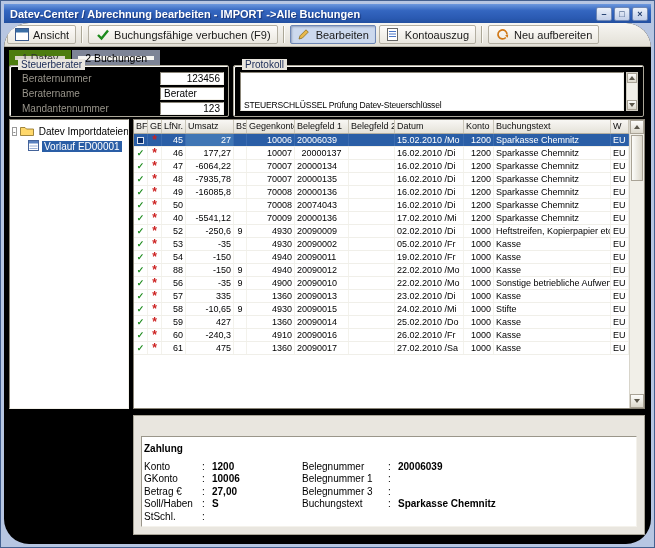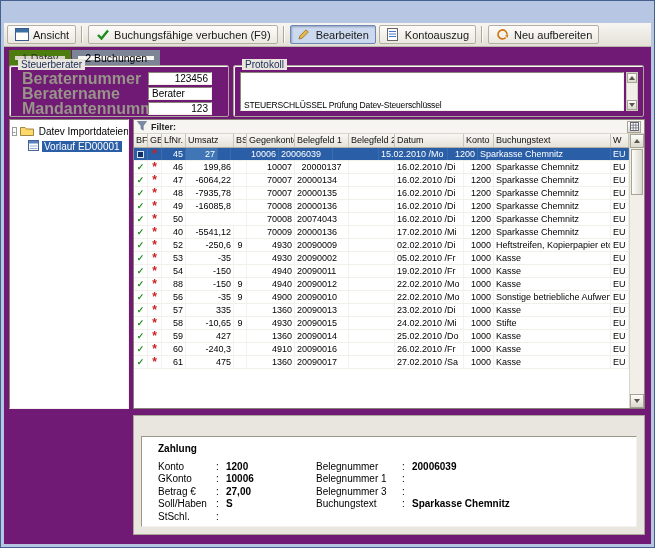--- a/index.html
+++ b/index.html
@@ -9,21 +9,21 @@
   .frame { position:absolute; inset:0; border:1px solid #44608f; background:#b7c6e2; }
   .titlebar { position:absolute; left:3px; right:3px; top:3px; height:19px;
     background:linear-gradient(180deg,#6d98de 0%, #3466c0 35%, #2a5ab2 75%, #23509f 100%);
     display:flex; align-items:center; padding:0 3px 0 6px; }
   .title-text { color:#fff; font-weight:bold; font-size:11px; flex:1; white-space:nowrap; overflow:hidden;
     text-shadow:1px 1px 1px rgba(0,0,40,.45); }
   .win-btns { display:flex; gap:2px; }
   .wbtn { width:16px; height:14px; background:linear-gradient(180deg,#edf2fa,#c2cfe8); border:1px solid #6e87b5;
     border-radius:2px; color:#1d3a6b; font-size:9px; line-height:12px; text-align:center; font-weight:bold; }
 
-  .inner { position:absolute; left:3px; right:3px; top:22px; bottom:3px; background:#701a75; overflow:hidden; }
+  .inner { position:absolute; left:3px; right:3px; top:22px; bottom:3px; background:#000000; overflow:hidden;border-radius:25px; }
 
   .toolbar { position:absolute; left:0; right:0; top:0; height:24px;
     background:linear-gradient(180deg,#f7f6f2,#e3e0d7); border-bottom:1px solid #b9b5a9;
     display:flex; align-items:center; padding:0 3px; gap:3px; }
   .tbtn { display:flex; align-items:center; gap:4px; height:19px; padding:0 6px; font-size:11px; color:#1a1a1a;
     background:linear-gradient(180deg,#fdfcfa,#ebe8e0); border:1px solid #b3afa2; border-radius:2px; cursor:default;
     white-space:nowrap; font-family:inherit; }
   .tbtn.pressed { background:#ccd9ee; border-color:#6e87b5; box-shadow:inset 1px 1px 2px rgba(40,60,100,.35); }
   .tsep { width:2px; height:17px; border-left:1px solid #aba796; border-right:1px solid #fdfcf8; margin:0 2px; }
   .ticon { display:inline-flex; width:15px; height:13px; align-items:center; justify-content:center; }
@@ -33,21 +33,21 @@
     background:#d9d5cb; border:6px solid #4d7c0f; color:#333; }
   .tab.active { background:#f7f6f2; border-color:#7d8496; color:#000; }
 
   .gb { position:absolute; border:1px solid #aaa698; border-radius:2px;
     box-shadow:inset 1px 1px 0 #fbfaf6; }
   .gb .legend { position:absolute; top:-7px; left:8px; background:#e9e6df; padding:0 3px; font-size:10px; color:#20305a; }
   .gb-st { left:5px; top:42px; width:220px; height:52px; }
   .gb-pr { left:229px; top:42px; width:411px; height:52px; }
 
   .frow { position:absolute; left:12px; height:13px; display:flex; align-items:center; }
-  .flabel { width:126px; color:#98948a; font-size:16px;font-weight:bold; }
+  .flabel { width:138px; color:#98948a; font-size:10px; }
   .fbox { width:64px; height:13px; background:#fff; border:1px solid; border-color:#8a8578 #f2f0e9 #f2f0e9 #8a8578;
     font-size:10px; display:flex; align-items:center; padding:0 3px; overflow:hidden; }
   .fbox.num { justify-content:flex-end; }
 
   .proto { position:absolute; left:6px; right:19px; top:6px; bottom:5px; background:#fff;
     border:1px solid; border-color:#8a8578 #f2f0e9 #f2f0e9 #8a8578;
     font-size:8.5px; letter-spacing:-0.15px; line-height:12.5px; white-space:pre; overflow:hidden; padding:1px 3px; }
   .psb { position:absolute; right:5px; top:6px; bottom:5px; width:12px; background:#f1efe8; border:1px solid #cfccc2;
     display:flex; flex-direction:column; justify-content:space-between; }
   .psb .sbtn { height:10px; }
@@ -94,35 +94,43 @@
   .tri-down { width:0; height:0; border-left:3px solid transparent; border-right:3px solid transparent; border-top:4px solid #5a564a; }
   .sthumb { height:46px; margin:1px; background:linear-gradient(90deg,#fdfdfb,#dcd8cc); border:1px solid #a9a396; flex:none; }
   .strack { flex:1; }
 
   .split { position:absolute; left:129px; top:386px; width:512px; height:6px; }
 
   .details { position:absolute; left:129px; top:392px; width:512px; height:120px; border:1px solid #a9a598; background:#e9e6df; }
   .dhead { height:15px; background:linear-gradient(180deg,#adbad0,#8093b0); color:#f5f7fb; font-size:10px;
     display:flex; align-items:center; padding:0 6px; gap:10px; white-space:nowrap; }
   .dbody { position:absolute; left:7px; right:7px; top:20px; bottom:7px; background:#fff;
-    border:1px solid; border-color:#9a968a #f4f2ec #f4f2ec #9a968a; font-size:10px; padding:6px 16px; overflow:hidden; }
+    border:1px solid; border-color:#9a968a #f4f2ec #f4f2ec #9a968a; font-size:10px; padding:6px 2px; overflow:hidden; }
   .dtype { font-weight:bold; margin-bottom:4px; height:13px; }
   .dcols { display:flex; }
   .dleft { width:158px; }
   .dright { flex:1; }
   .drow { display:flex; height:12.5px; align-items:center; }
   .dlabel { width:58px; flex:none; }
   .dright .dlabel { width:86px; }
   .dcolon { width:10px; flex:none; }
   .dvalue { font-weight:bold; white-space:nowrap; }
 </style>
 </head>
 <body>
 
 <div class="frame">
+  <div class="titlebar">
+    <span class="title-text">Datev-Center / Abrechnung bearbeiten - IMPORT -&gt;Alle Buchungen</span>
+    <span class="win-btns">
+      <span class="wbtn">–</span>
+      <span class="wbtn">□</span>
+      <span class="wbtn">×</span>
+    </span>
+  </div>
 
   <div class="inner">
 
     <div class="toolbar">
       <button class="tbtn">
         <span class="ticon">
           <svg width="14" height="13">
               <rect x="0.5" y="0.5" width="13" height="12" fill="#fff" stroke="#3a5a8c"></rect>
               <rect x="1" y="1" width="12" height="3.5" fill="#3a6ea5"></rect>
             </svg>
@@ -225,35 +233,20 @@
               <rect x="1" y="1" width="9" height="2.5" fill="#5a82c0"></rect>
               <line x1="1.5" y1="6" x2="9.5" y2="6" stroke="#9ab0d4"></line>
               <line x1="1.5" y1="8.5" x2="9.5" y2="8.5" stroke="#9ab0d4"></line>
             </svg>
         </span>
         <span class="tlabel">Vorlauf ED00001</span>
       </div>
     </div>
 
     <div class="tablep">
-      <div class="filterrow">
-        <span>
-          <svg width="10" height="10">
-              <path d="M0.5 0.5h9L6.2 4.8V9.2L4 7.5V4.8z" fill="#7a8aa8" stroke="#5a6a88" stroke-width="0.6"></path>
-            </svg>
-        </span>
-        <span>Filter:</span>
-        <span class="spacer"></span>
-        <span class="miniBtn">
-          <svg width="9" height="9">
-              <rect x="0.5" y="0.5" width="8" height="8" fill="#fff" stroke="#667"></rect>
-              <path d="M0.5 3.2h8M0.5 5.9h8M3.2 0.5v8M5.9 0.5v8" stroke="#667" stroke-width="0.8"></path>
-            </svg>
-        </span>
-      </div>
       <div class="gridwrap">
         <div class="gridcol">
           <div class="ghead">
               <div class="hcell" style="width: 14px;">BF</div>
               <div class="hcell" style="width: 14px;">GB</div>
               <div class="hcell" style="width: 24px;">LfNr.</div>
               <div class="hcell" style="width: 48px;">Umsatz</div>
               <div class="hcell" style="width: 13px;">BS</div>
               <div class="hcell" style="width: 48px;">Gegenkonto</div>
               <div class="hcell" style="width: 54px;">Belegfeld 1</div>
@@ -265,39 +258,39 @@
             </div>
           <div class="gbody">
               <div class="grow sel">
                 <div class="cell ic" style="width: 14px;">
                   <span class="mark"></span>
                 </div>
                 <div class="cell ic" style="width: 14px;">
                   <span class="star">*</span>
                 </div>
                 <div class="cell a-r" style="width: 24px;">45</div>
-                <div class="cell a-r edit" style="width: 32px;">27</div>
+                <div class="cell a-r edit" style="width: 48px;">27</div>
                 <div class="cell a-c" style="width: 13px;"></div>
                 <div class="cell a-r" style="width: 48px;">10006</div>
                 <div class="cell a-l" style="width: 54px;">20006039</div>
                 <div class="cell a-l" style="width: 46px;"></div>
                 <div class="cell a-l" style="width: 69px;">15.02.2010 /Mo</div>
                 <div class="cell a-r" style="width: 30px;">1200</div>
                 <div class="cell a-l flex">Sparkasse Chemnitz</div>
                 <div class="cell a-l" style="width: 18px;">EU</div>
               </div>
               <div class="grow">
                 <div class="cell ic" style="width: 14px;">
                   <span class="chk">✓</span>
                 </div>
                 <div class="cell ic" style="width: 14px;">
                   <span class="star">*</span>
                 </div>
                 <div class="cell a-r" style="width: 24px;">46</div>
-                <div class="cell a-r" style="width: 48px;">199,86</div>
+                <div class="cell a-r" style="width: 48px;">177,27</div>
                 <div class="cell a-c" style="width: 13px;"></div>
                 <div class="cell a-r" style="width: 48px;">10007</div>
                 <div class="cell a-l" style="width: 54px; text-align: center;">20000137</div>
                 <div class="cell a-l" style="width: 46px;"></div>
                 <div class="cell a-l" style="width: 69px;">16.02.2010 /Di</div>
                 <div class="cell a-r" style="width: 30px;">1200</div>
                 <div class="cell a-l flex">Sparkasse Chemnitz</div>
                 <div class="cell a-l" style="width: 18px;">EU</div>
               </div>
               <div class="grow">

